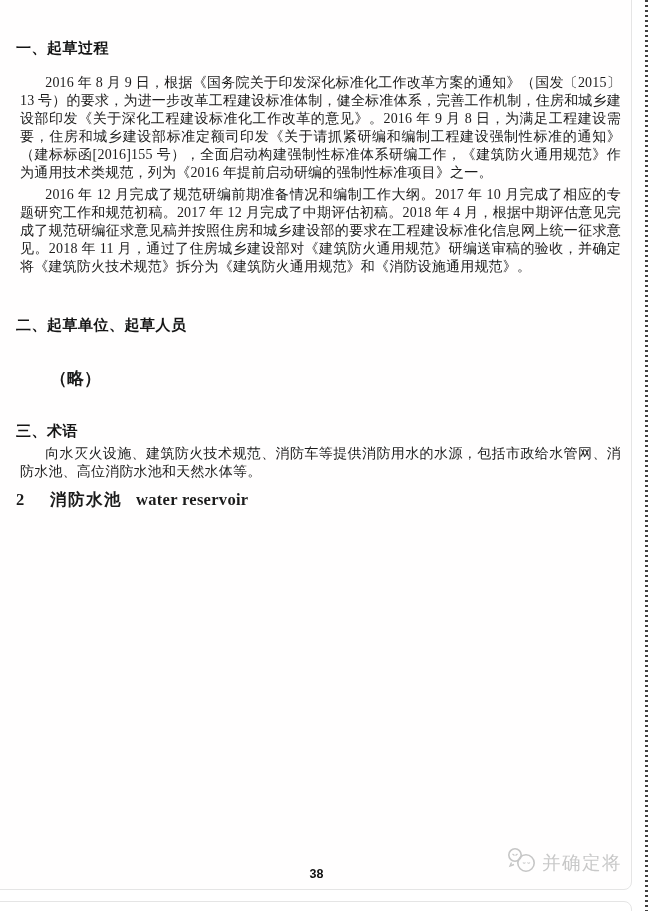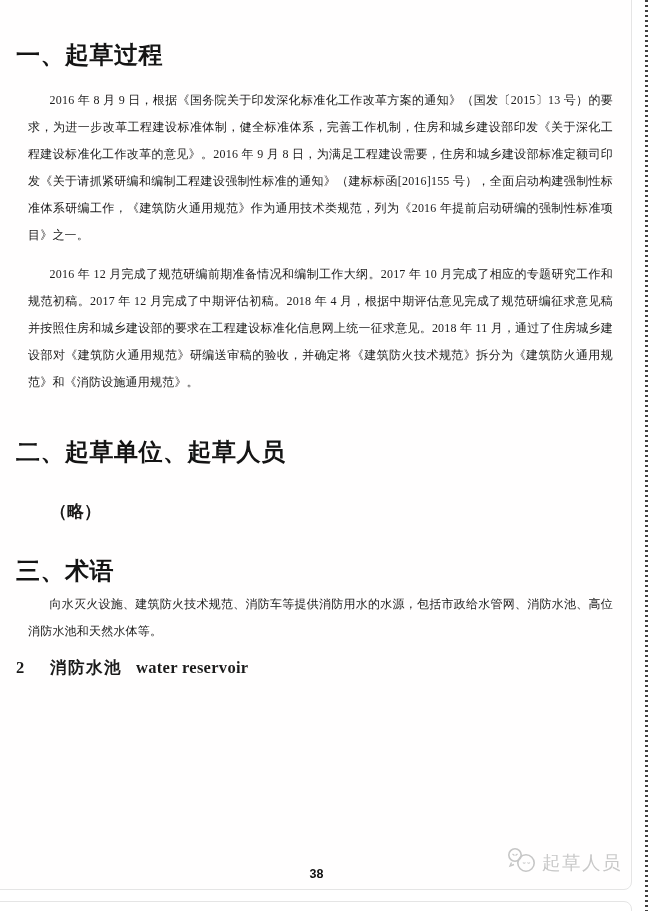--- a/index.html
+++ b/index.html
@@ -17,33 +17,33 @@
     width: 652px; height: 908px;
     background: #fffefe;
     border: 1px solid #e5e5e5;
     border-radius: 8px;
     box-sizing: border-box;
   }
   .page-content {
     padding: 56px 6px 0 35px;
   }
   .sec-heading {
-    font-size: 24px;
+    font-size: 15px;
     font-weight: bold;
     margin: 0;
     letter-spacing: 0.5px;
     color: #141414;
   }
   .heading-gap { margin-bottom: 16px; }
   .body-para {
-    font-size: 12px;
-    line-height: 27px;
+    font-size: 14px;
+    line-height: 18px;
     text-align: justify;
     text-indent: 1.8em;
-    margin: 12px;
+    margin: 4px;
     letter-spacing: 0.2px;
   }
   .sec2-heading { margin-top: 40px; }
   .note-line {
     margin: 32px 0 0 34px;
     font-size: 17px;
     font-weight: bold;
   }
   .sec3-heading { margin-top: 32px; }
   .term-line {
@@ -135,17 +135,17 @@
     <svg width="32" height="27" viewBox="0 0 32 27">
       <g fill="none" stroke="#c6c6c6" stroke-width="1.6">
         <circle cx="9" cy="8" r="6.2"></circle>
         <path d="M5.5 15.5 L4 19 L8 17.5" fill="#ffffff" stroke-width="1.4"></path>
         <circle cx="20" cy="16" r="8.2"></circle>
         <path d="M6.5 7 L8.5 8.5 M11.5 7 L9.5 8.5" stroke-width="1.2"></path>
         <path d="M17 15.5 q1.2 1.5 2.4 0 M21.5 15.5 q1.2 1.5 2.4 0" stroke-width="1.2"></path>
       </g>
     </svg>
   </span>
-  <span class="watermark-text">起草人员</span>
+  <span class="watermark-text">并确定将</span>
 </div>
 
 <div class="next-page-card"></div>
 <div class="perforation"></div>
 
 </body></html>

